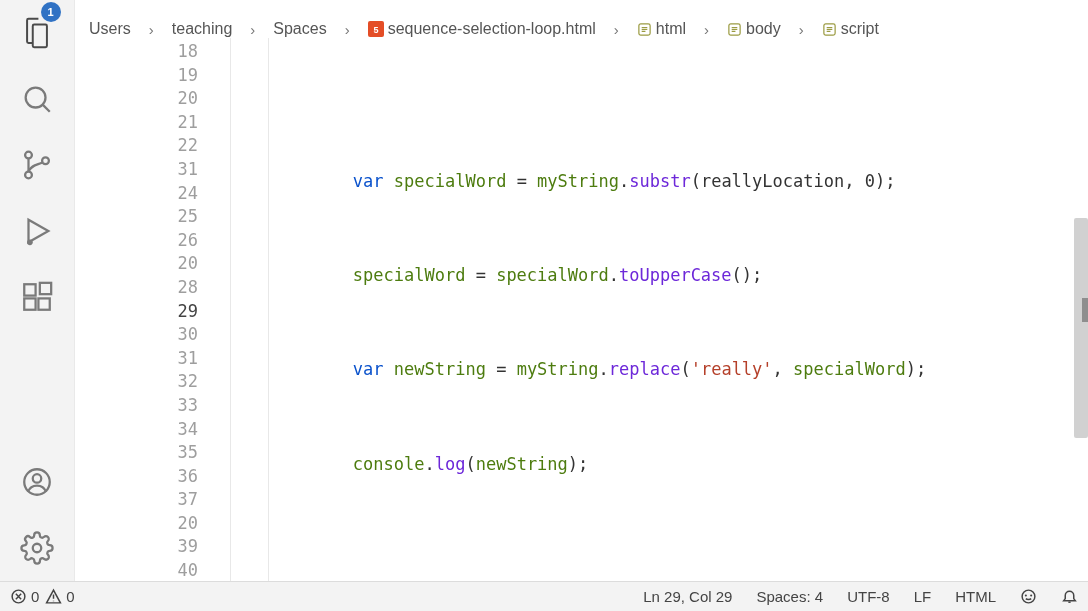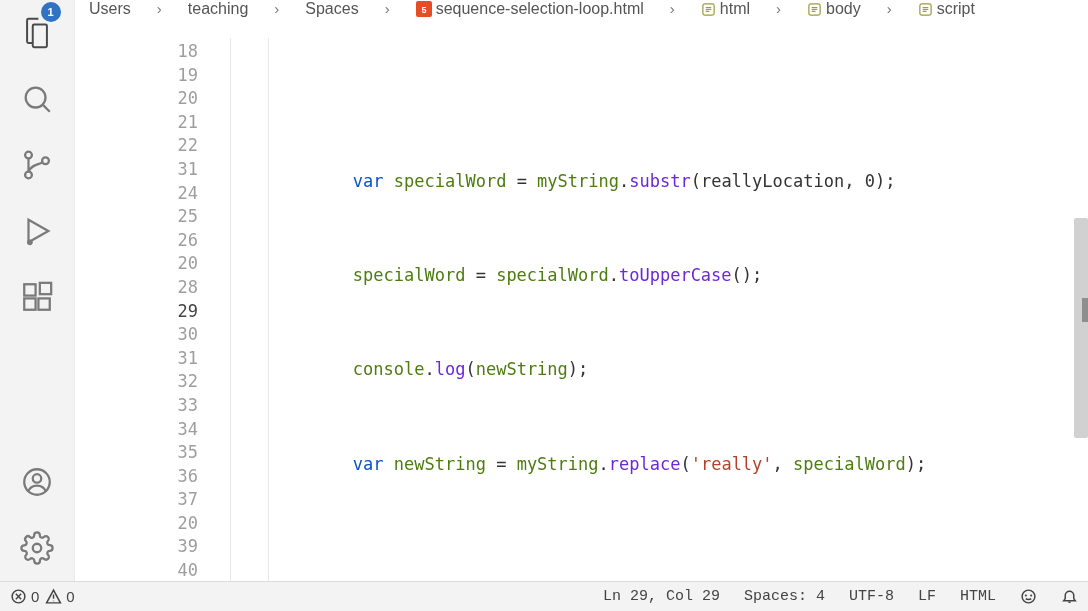--- a/index.html
+++ b/index.html
@@ -47,25 +47,25 @@
     width: 20px; height: 20px;
     font-size: 11px; font-weight: 600;
     display:flex; align-items:center; justify-content:center;
   }
 
   
   .main { flex: 1; display: flex; flex-direction: column; overflow: hidden; }
   .breadcrumbs {
     height: 38px;
     display: flex;
-    align-items: flex-start;
+    align-items: flex-end;
     padding-left: 14px;
     font-size: 16px;
     color: #555;
-    gap: 20px;
+    gap: 12px;
     border-bottom: 0;
   }
   .breadcrumbs .crumb { color: #555; }
   .breadcrumbs .chev { color: #777; padding: 0 6px; font-size: 15px; }
   .breadcrumbs .crumb svg { vertical-align: -3px; margin-right: 4px; }
 
   .editor-wrap { flex: 1; display: flex; overflow: hidden; position: relative; }
   .gutter {
     width: 155px;
     padding-top: 2px;
@@ -125,21 +125,21 @@
     background: #f3f3f3;
     border-top: 1px solid #dcdcdc;
     display: flex;
     align-items: center;
     font-size: 15px;
     color: #444;
     padding: 0 10px;
     gap: 8px;
   }
   .statusbar .left { display: flex; align-items: center; gap: 6px; }
-  .statusbar .right { margin-left: auto; display: flex; align-items: center; gap: 24px; font-family: Liberation Mono, monospace; }
+  .statusbar .right { margin-left: auto; display: flex; align-items: center; gap: 24px; }
   .statusbar .cell { display: flex; align-items: center; gap: 4px; cursor: pointer; }
   .statusbar svg { width: 17px; height: 17px; }
 </style>
 </head>
 <body>
 
 <div class="top-container">
 
   <div class="activitybar">
     <div class="activity-item active explorer-badge-wrap">
@@ -253,23 +253,23 @@
 
       <div class="code">
         <div class="indent-guide" style="left:0px"></div>
         <div class="indent-guide" style="left:38px"></div>
 
         
         <div class="row" style="margin-top:-12px">            <span class="tok-kw">var</span> <span class="tok-ident">specialWord</span><span> = </span><span class="tok-ident">myString</span><span>.</span><span class="tok-fn">substr</span><span>(reallyLocation, 0);</span></div>
         
         <div class="row">            <span class="tok-ident">specialWord</span><span> = </span><span class="tok-ident">specialWord</span><span>.</span><span class="tok-fn">toUpperCase</span><span>();</span></div>
         
+        <div class="row">            <span class="tok-kw">var</span> <span class="tok-ident">newString</span><span> = </span><span class="tok-ident">myString</span><span>.</span><span class="tok-fn">replace</span><span>(</span><span class="tok-str">'really'</span><span>, </span><span class="tok-ident">specialWord</span><span>);</span></div>
+        
         <div class="row">            <span class="tok-ident">console</span><span>.</span><span class="tok-fn">log</span><span>(</span><span class="tok-ident">newString</span><span>);</span></div>
-        
-        <div class="row">            <span class="tok-kw">var</span> <span class="tok-ident">newString</span><span> = </span><span class="tok-ident">myString</span><span>.</span><span class="tok-fn">replace</span><span>(</span><span class="tok-str">'really'</span><span>, </span><span class="tok-ident">specialWord</span><span>);</span></div>
         <div class="row"></div>
         
         
         
         
         
         
         
         
         

